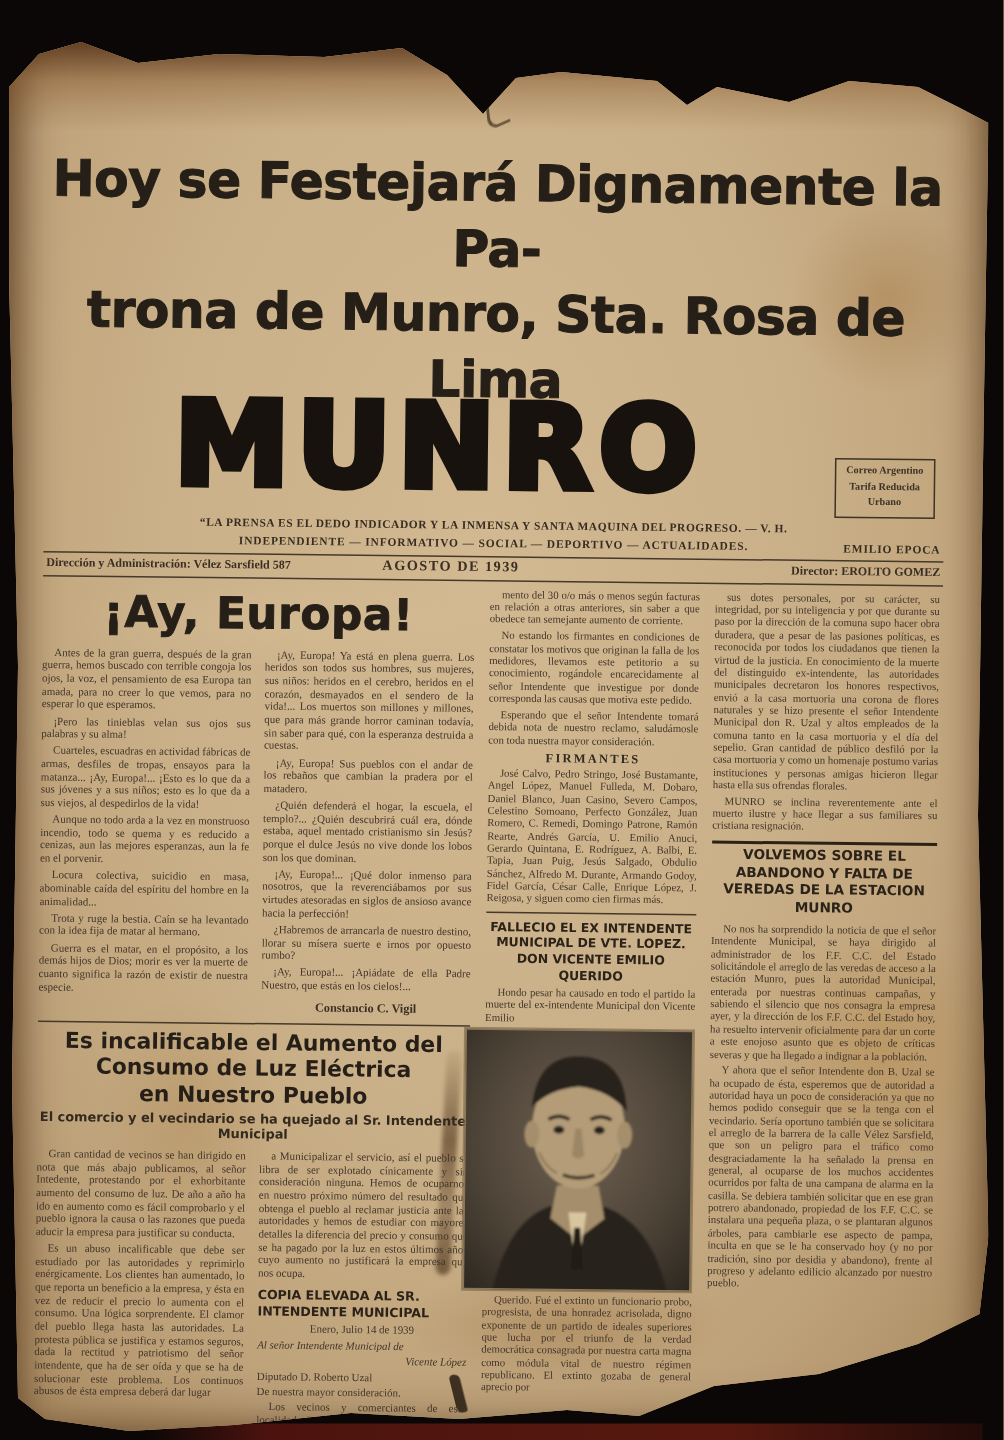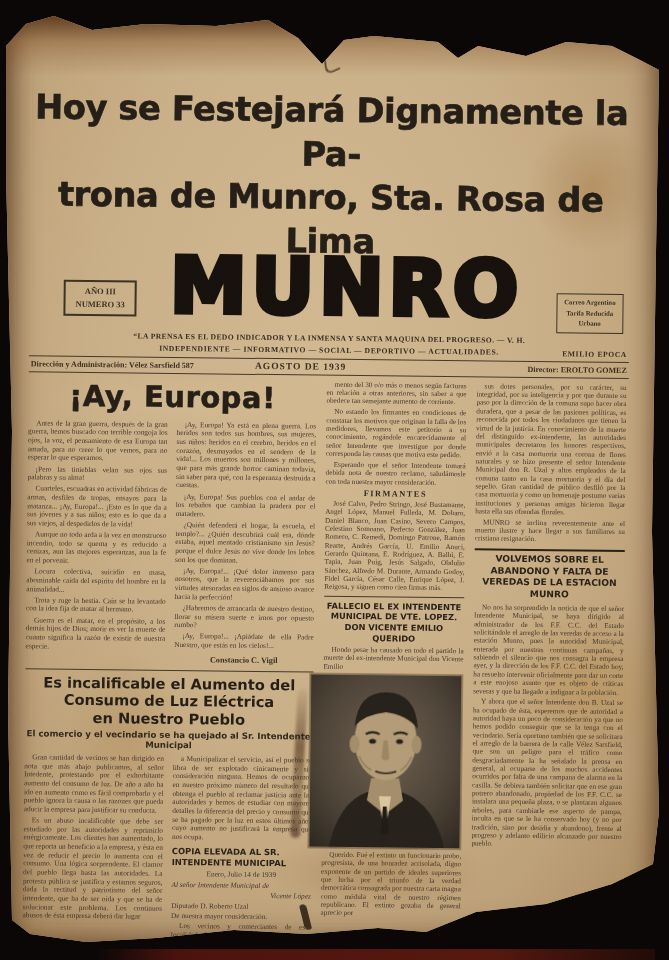--- a/index.html
+++ b/index.html
@@ -9,21 +9,21 @@
     overflow:hidden;
     position:relative;
     font-family:"Liberation Serif","DejaVu Serif",serif;
   }
   .red-strip{
     position:absolute;left:95px;bottom:0;width:560px;height:11px;
     background:linear-gradient(to right, rgba(90,20,15,.0), #4c130e 15%, #57190f 70%, rgba(70,18,12,.4));
     z-index:1;
   }
   .paper{
-    position:absolute;left:6px;top:12px;width:653px;height:934px;
+    position:absolute;left:6px;top:24px;width:653px;height:934px;
     background:
       radial-gradient(ellipse at 48% 38%, #d2b992 0%, #cab088 45%, #bda179 75%, #ab8c62 96%),
       #c3a77e;
     clip-path:polygon(
       0px 34px, 20px 12px, 48px 4px, 86px 18px, 140px 12px, 210px 14px, 262px 8px,
       292px 26px, 316px 52px, 338px 28px, 368px 24px, 432px 30px, 452px 46px,
       472px 34px, 520px 44px, 560px 30px, 606px 34px, 634px 48px, 653px 58px,
       650px 240px, 646px 520px, 653px 800px, 647px 852px,
       606px 872px, 540px 892px, 470px 900px, 420px 920px, 372px 916px,
       300px 922px, 228px 918px, 150px 926px, 80px 930px, 24px 922px, 6px 908px,
@@ -182,24 +182,20 @@
   <div class="scribble"></div>
 
   <div class="content">
 
     <h1 class="headline">
       <span>Hoy se Festejará Dignamente la Pa-</span><br>
       <span>trona de Munro, Sta. Rosa de Lima</span>
     </h1>
 
     <div class="masthead">
-      <div class="issue-box">
-        <div>AÑO III</div>
-        <div>NUMERO 33</div>
-      </div>
       <div class="logo">MUNRO</div>
       <div class="postal-box">
         <div>Correo Argentino</div>
         <div>Tarifa Reducida</div>
         <div>Urbano</div>
       </div>
     </div>
 
     <div class="slogan">“LA PRENSA ES EL DEDO INDICADOR Y LA INMENSA Y SANTA MAQUINA DEL PROGRESO. — V. H.</div>
     <div class="descriptor-row">

